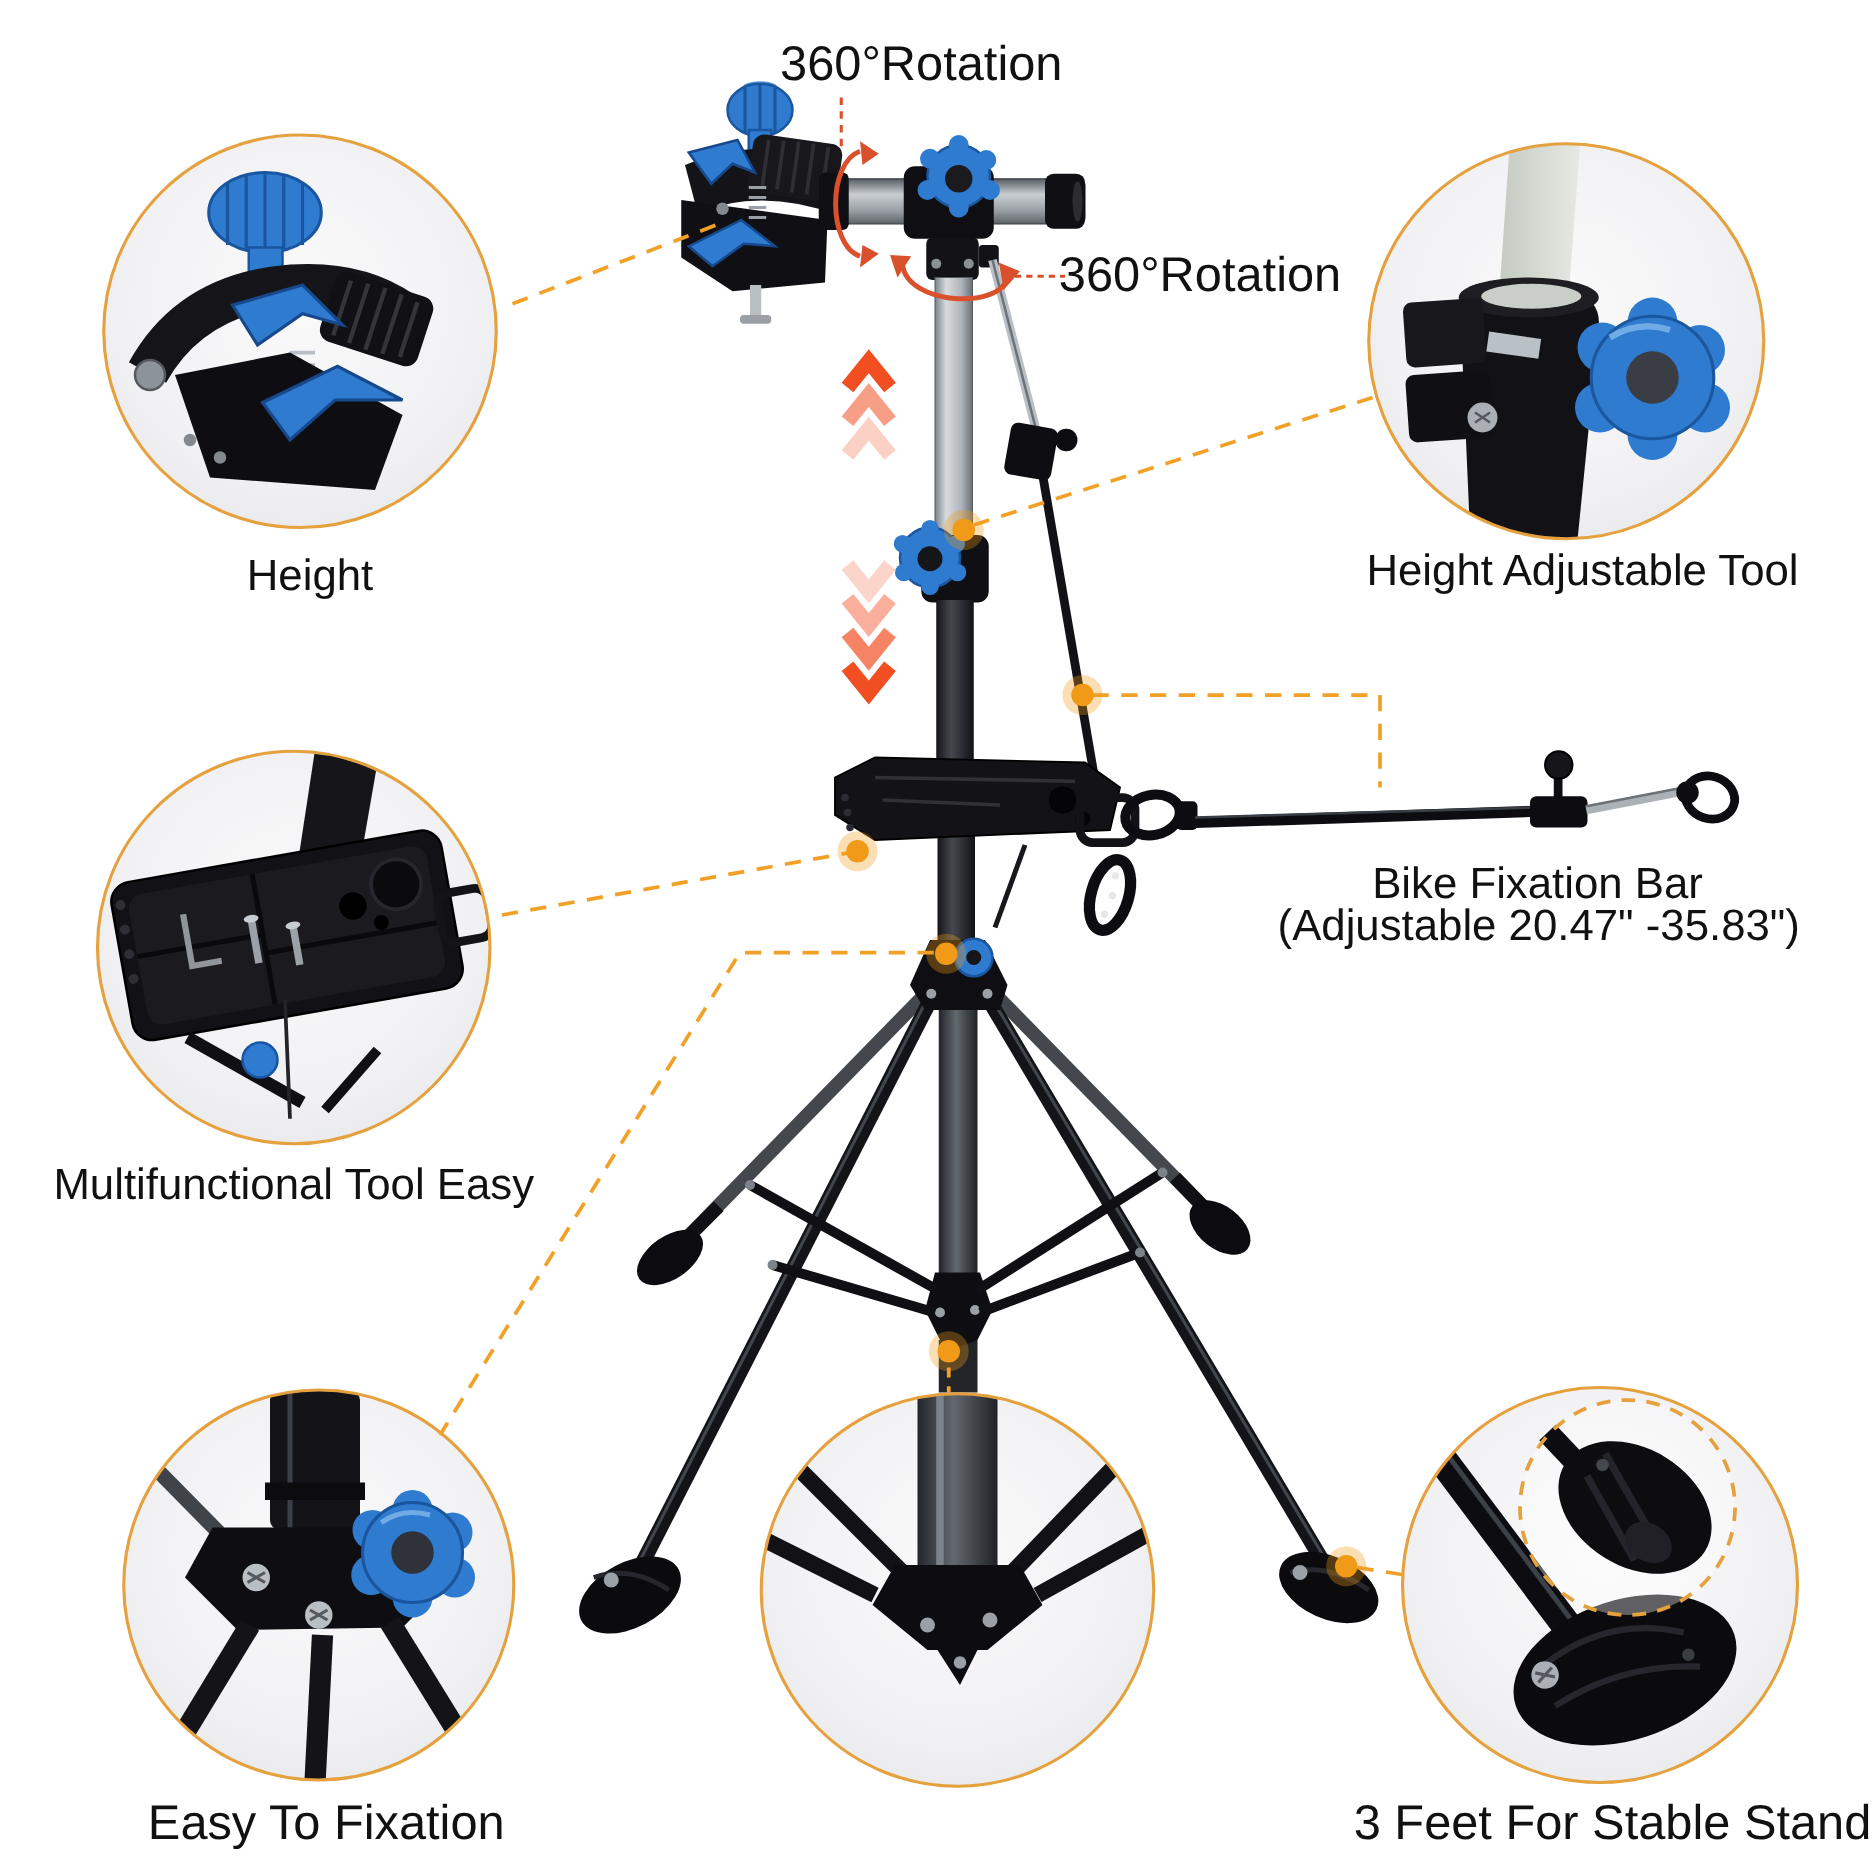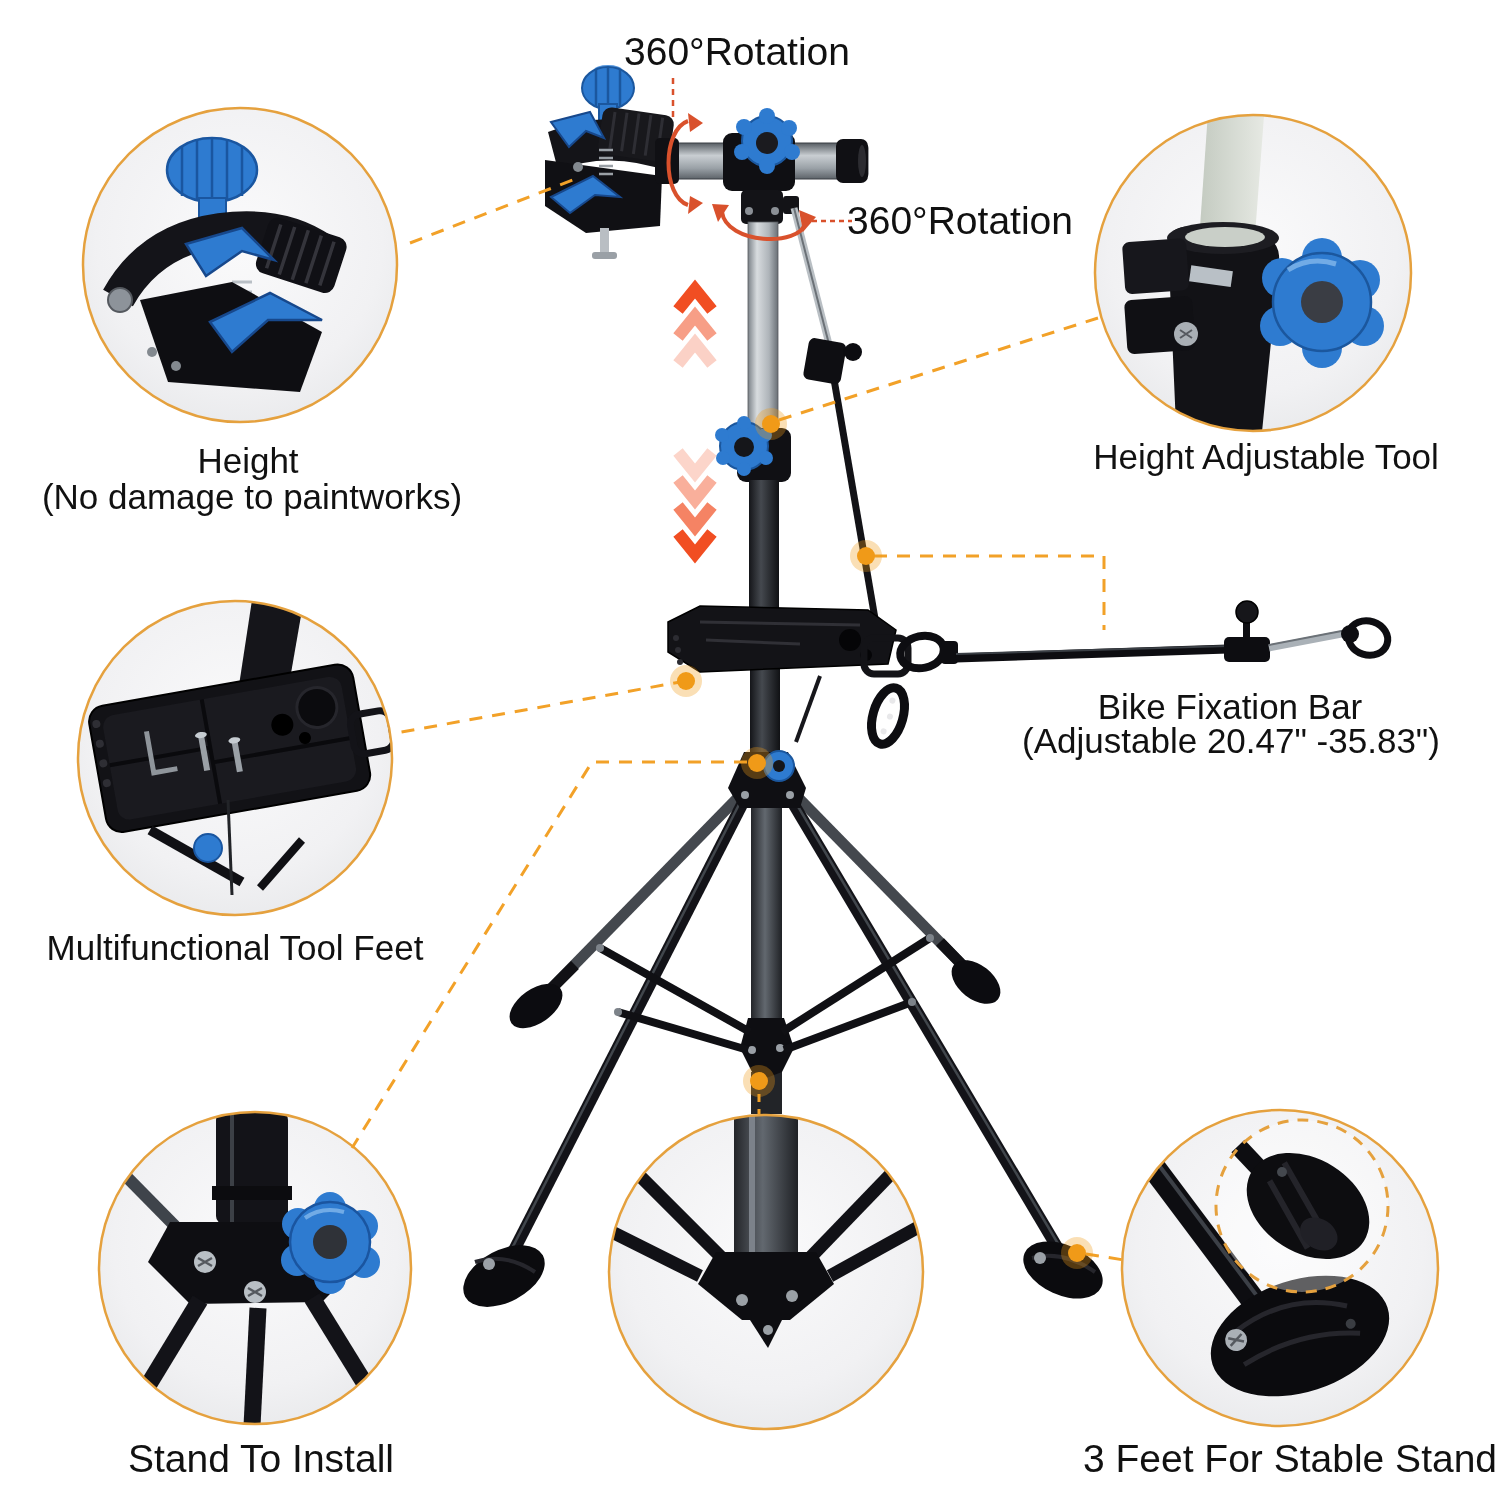--- a/index.html
+++ b/index.html
@@ -428,20 +428,19 @@
     <circle cx="759" cy="1081" r="16" class="c-halo"></circle>
         <circle cx="759" cy="1081" r="9" class="c-dot"></circle>
     <circle cx="1077" cy="1253" r="16" class="c-halo"></circle>
         <circle cx="1077" cy="1253" r="9" class="c-dot"></circle>
   </g>
 </svg>
 
   <div class="label fs39" style="left:737px;top:30px;">360°Rotation</div>
   <div class="label fs39" style="left:960px;top:199px;">360°Rotation</div>
   <div class="label fs35" style="left:248px;top:441px;">Height</div>
-  <div class="label fs35" style="left:252px;top:477px;">(No damage to paintworks)</div>
   <div class="label fs35" style="left:1266px;top:437px;">Height Adjustable Tool</div>
-  <div class="label fs35" style="left:235px;top:928px;">Multifunctional Tool Feet</div>
+  <div class="label fs35" style="left:235px;top:928px;">Multifunctional Tool Easy</div>
   <div class="label fs35" style="left:1230px;top:687px;">Bike Fixation Bar</div>
   <div class="label fs35" style="left:1231px;top:721px;">(Adjustable 20.47" -35.83")</div>
-  <div class="label fs39" style="left:261px;top:1437px;">Stand To Install</div>
+  <div class="label fs39" style="left:261px;top:1437px;">Easy To Fixation</div>
   <div class="label fs39" style="left:1290px;top:1437px;">3 Feet For Stable Stand</div>
 </div>
 
 </body></html>

